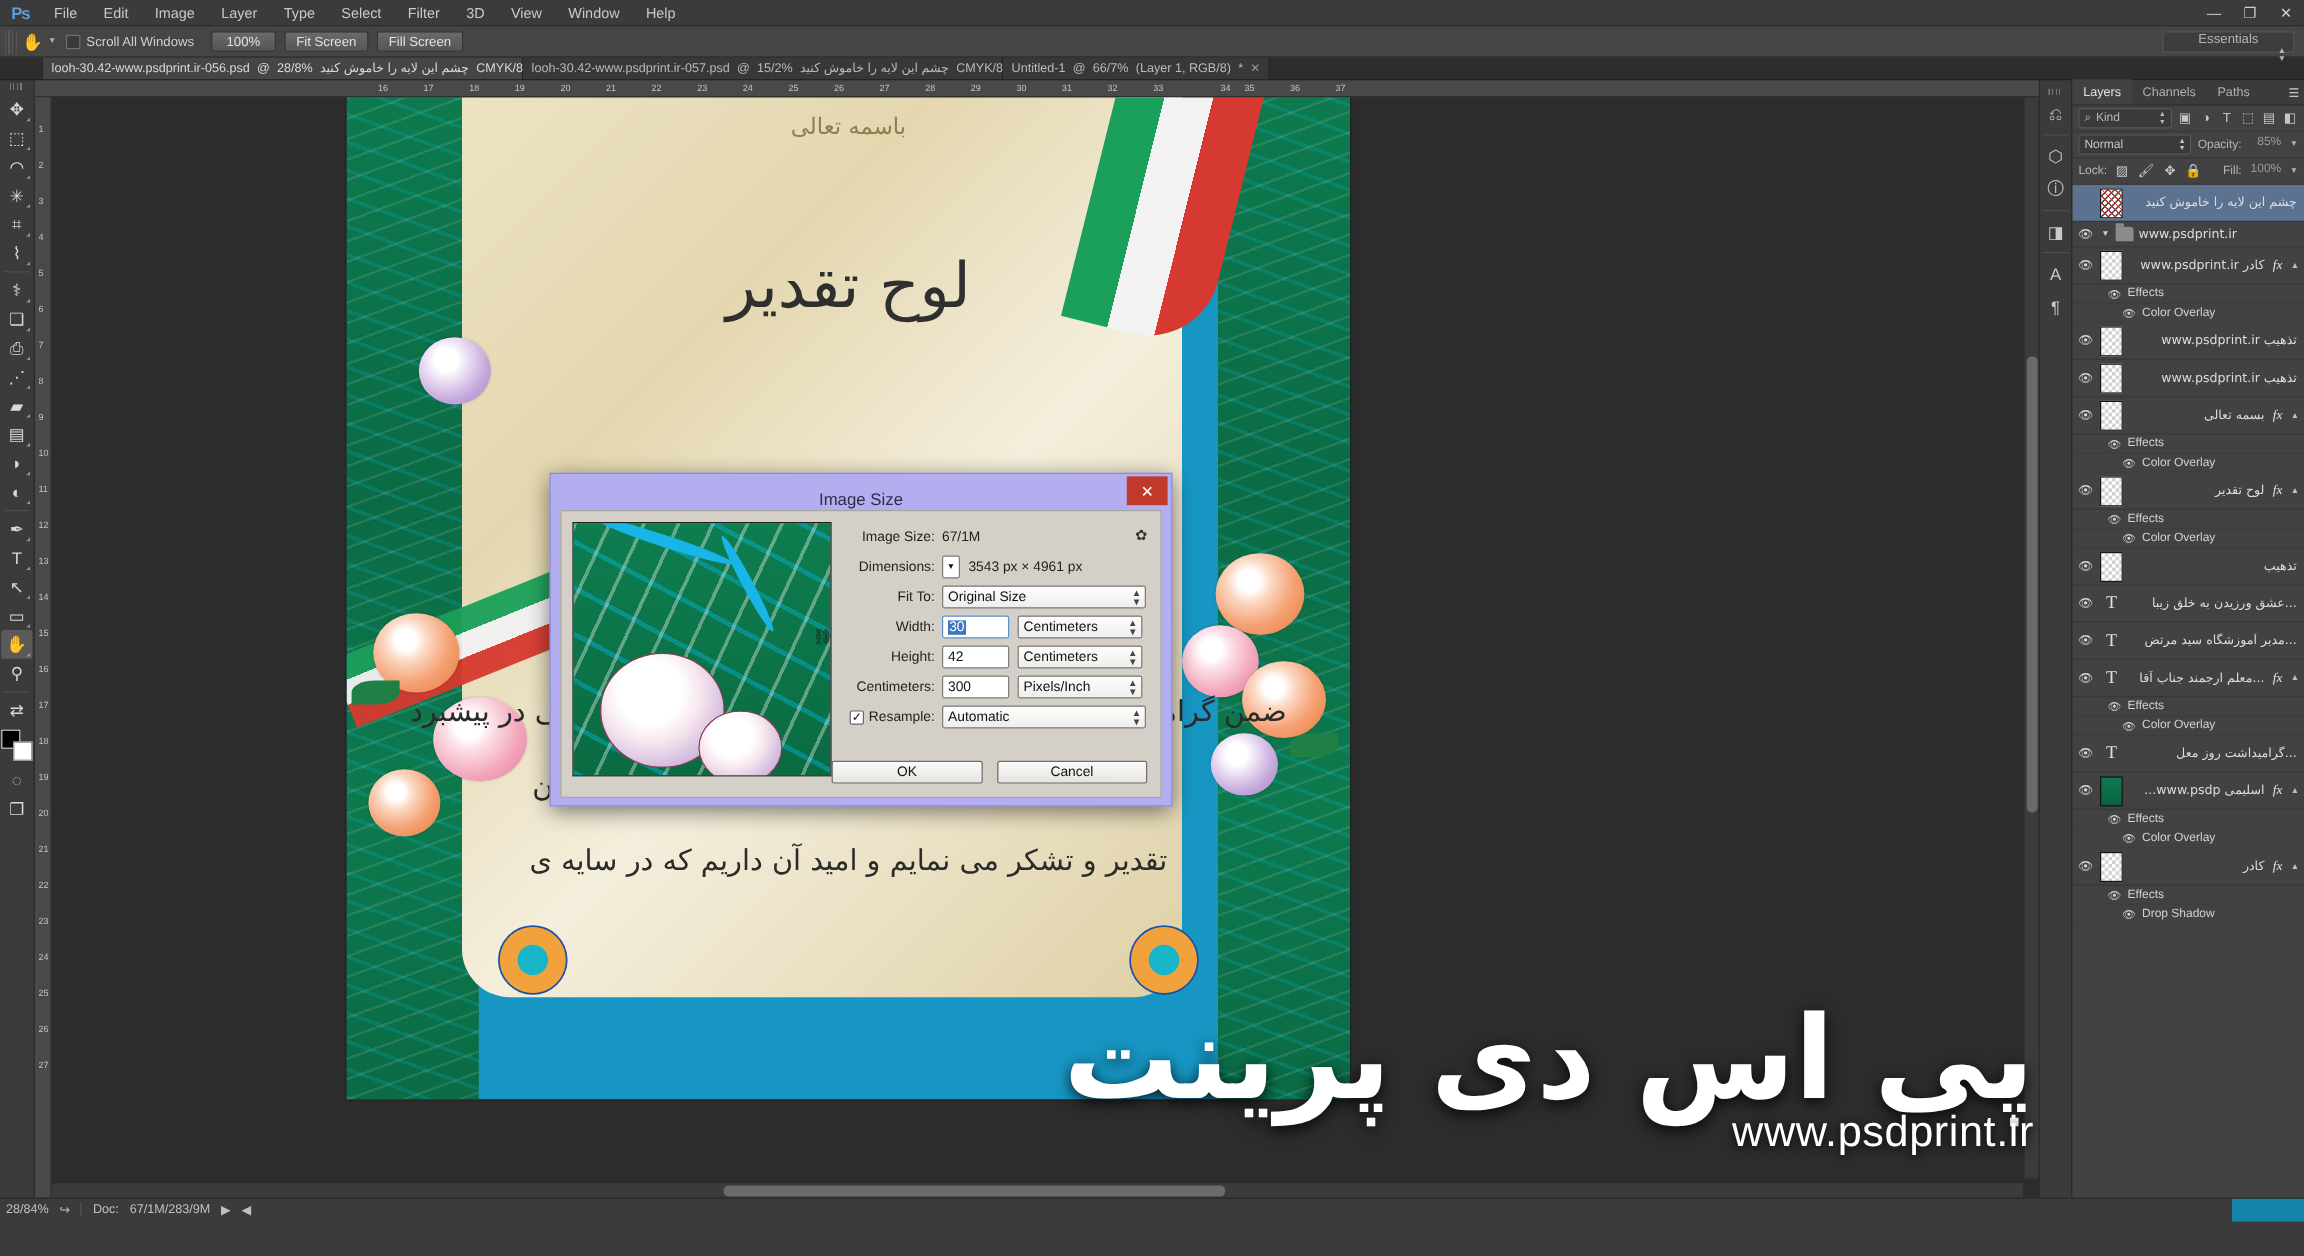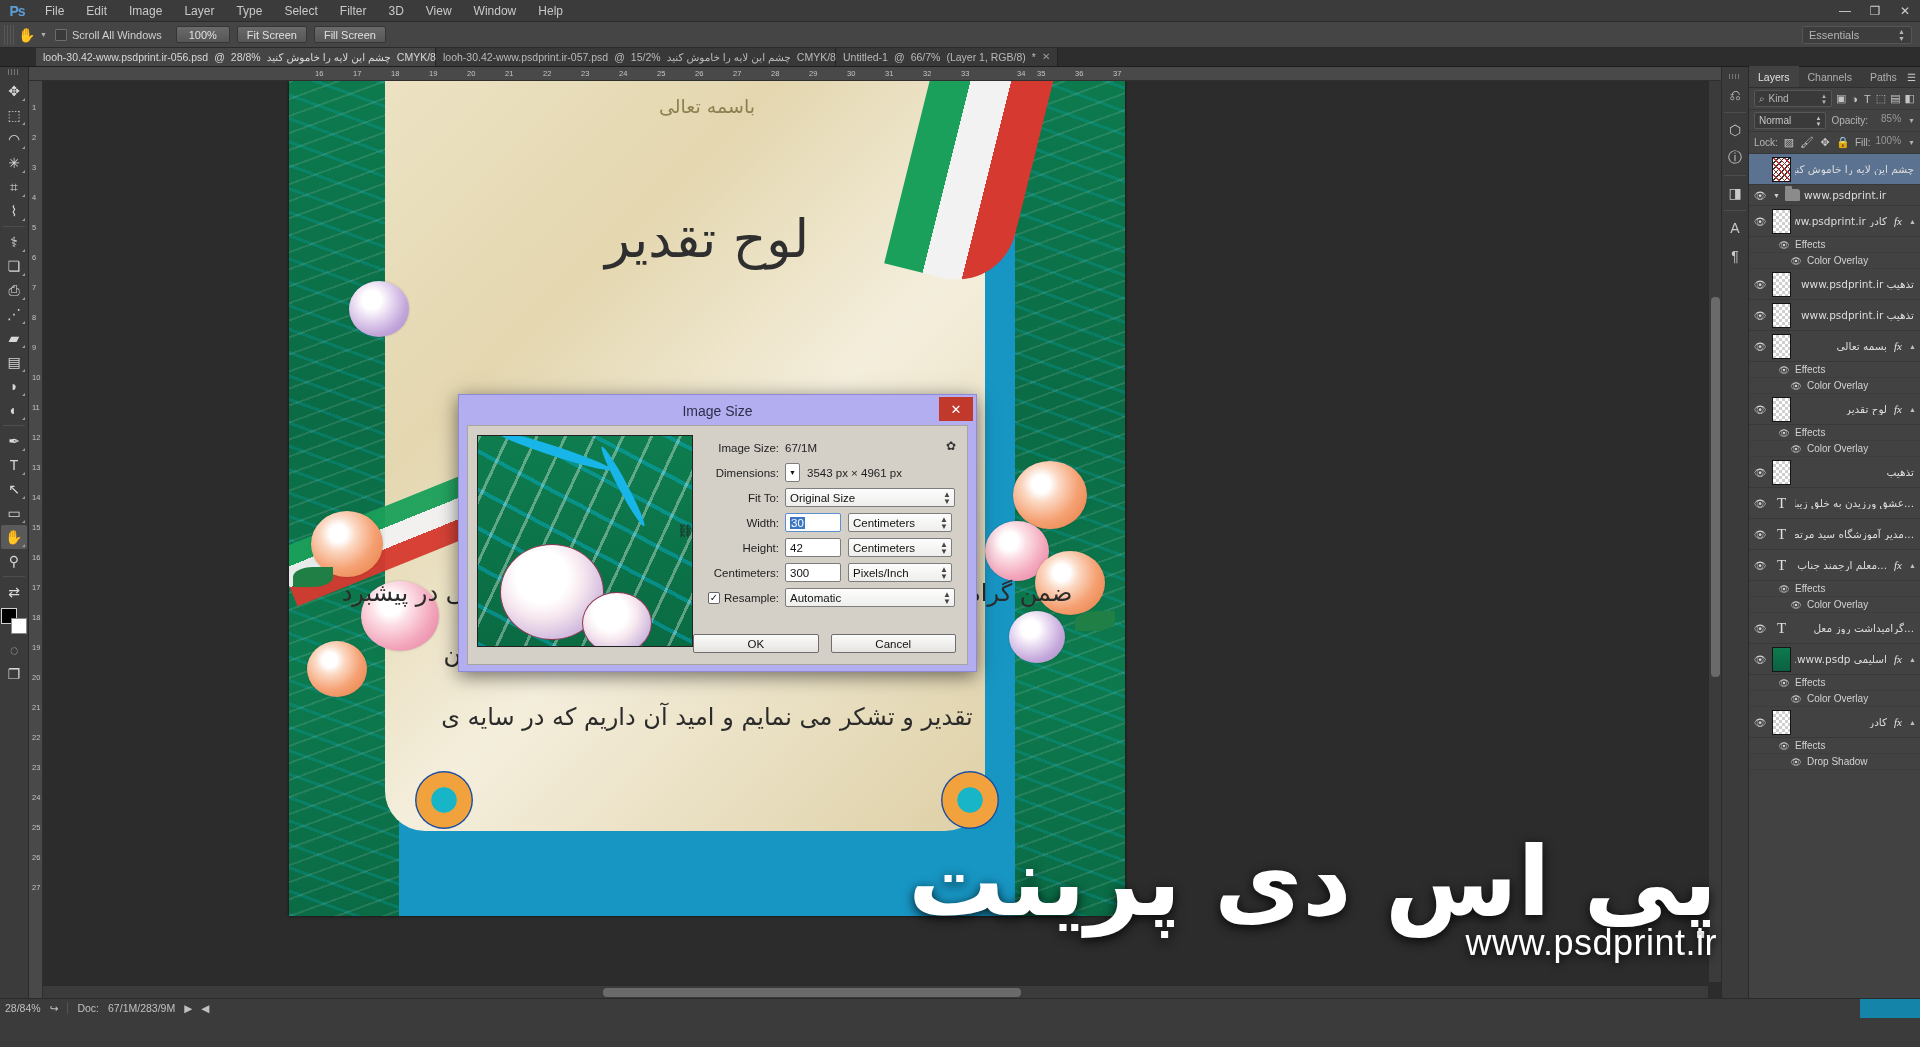--- a/index.html
+++ b/index.html
@@ -25,21 +25,21 @@
     font-size:14px; color:#d5d5d5; }
   .opt-caret { font-size:7px; color:#b0b0b0; margin-right:8px; }
   .opt-check { display:flex; align-items:center; gap:5px; font-size:11px; color:#cfcfcf; margin-right:14px; }
   .cbox { width:12px; height:12px; background:#3a3a3a; border:1px solid #6d6d6d; border-radius:1px; }
   .opt-btn { height:17px; min-width:54px; background:#606060; border:1px solid #353535;
     border-radius:2px; font-size:11px; color:#e0e0e0; display:flex; align-items:center;
     justify-content:center; margin-right:7px; padding:0 9px;
     background-image:linear-gradient(#6a6a6a,#565656); }
   #ws-select { position:absolute; right:8px; top:4px; width:110px; height:18px; background:#3d3d3d;
     border:1px solid #555; border-radius:2px; font-size:11px; color:#b5b5b5;
-    display:flex; align-items:center; padding:0 6px; }
+    display:flex; align-items:center; padding:0 6px;flex-direction:column; }
   #ws-select .arr { margin-left:auto; font-size:7px; line-height:7px; text-align:center; }
 
   
   #tabbar { height:19px; background:#2d2d2d; display:flex; align-items:flex-end;
     padding-left:36px; border-bottom:1px solid #1e1e1e; }
   .tab { height:19px; display:flex; align-items:center; padding:0 7px; font-size:10.5px;
     color:#b9b9b9; border-right:1px solid #232323; background:#383838; white-space:nowrap;
     gap:6px; max-width:400px; }
   .tab.active { background:#454545; color:#d8d8d8; }
   .tab .x { font-size:10px; color:#9a9a9a; }
@@ -127,21 +127,21 @@
   
   #rightcol { display:flex; }
   #iconrail { width:27px; background:#3b3b3b; border-left:1px solid #2a2a2a;
     display:flex; flex-direction:column; align-items:center; padding-top:4px; gap:2px; }
   .railgrip { width:12px; height:5px; background:
     repeating-linear-gradient(to right,#777 0 1px,transparent 1px 3px); margin:3px 0 1px; }
   .railicon { width:23px; height:26px; display:flex; align-items:center; justify-content:center;
     color:#c9c9c9; font-size:14px; }
   .railsep { width:22px; height:1px; background:#4e4e4e; margin:2px 0; }
 
-  #layerspanel { width:172px; background:#424242; display:flex; flex-direction:column;
+  #layerspanel { width:194px; background:#424242; display:flex; flex-direction:column;
     border-left:1px solid #2a2a2a; }
   #lp-tabs { height:21px; background:#3b3b3b; display:flex; align-items:flex-end;
     border-bottom:1px solid #2f2f2f; position:relative; }
   .lptab { font-size:10.5px; padding:0 9px; height:21px; display:flex; align-items:center;
     color:#b0b0b0; }
   .lptab.active { background:#424242; color:#e2e2e2; }
   #lp-menu { position:absolute; right:4px; top:5px; color:#c8c8c8; font-size:10px; }
   #lp-filter { height:22px; display:flex; align-items:center; gap:4px; padding:0 5px;
     border-bottom:1px solid #383838; }
   #kindsel { flex:0 0 78px; height:17px; background:#3a3a3a; border:1px solid #575757;
@@ -198,21 +198,21 @@
   .tri { font-size:7px; color:#d0d0d0; width:9px; text-align:center; }
   .folder { width:15px; height:12px; background:#8b8b8b; border-radius:1px 3px 1px 1px;
     position:relative; }
   .folder::before { content:''; position:absolute; left:0; top:-3px; width:7px; height:3px;
     background:#8b8b8b; border-radius:1px 1px 0 0; }
 
   
   #dlg { position:absolute; left:415px; top:313px; width:519px; height:278px;
     background:#b3aef0; border:1px solid #8f8ad8; box-shadow:0 4px 18px rgba(0,0,0,.55);
     z-index:60; padding:3px; }
-  #dlg-title { height:26px; display:flex; align-items:center; justify-content:center;
+  #dlg-title { height:26px; display:flex; align-items:flex-end; justify-content:center;
     position:relative; color:#2d2d4a; font-size:14px; }
   #dlg-close { position:absolute; right:0; top:-1px; width:34px; height:24px;
     background:#c0392b; color:#fff; display:flex; align-items:center; justify-content:center;
     font-size:13px; }
   #dlg-body { position:absolute; left:8px; top:30px; right:8px; bottom:6px; background:#d4d0c8;
     border:1px solid #a9a59e; display:flex; padding:9px; }
   #preview { width:216px; height:212px; border:1px solid #222;
     background:
       repeating-linear-gradient(115deg, rgba(255,255,255,.35) 0 3px, transparent 3px 26px),
       repeating-linear-gradient(28deg, rgba(0,195,255,.35) 0 4px, transparent 4px 34px),

